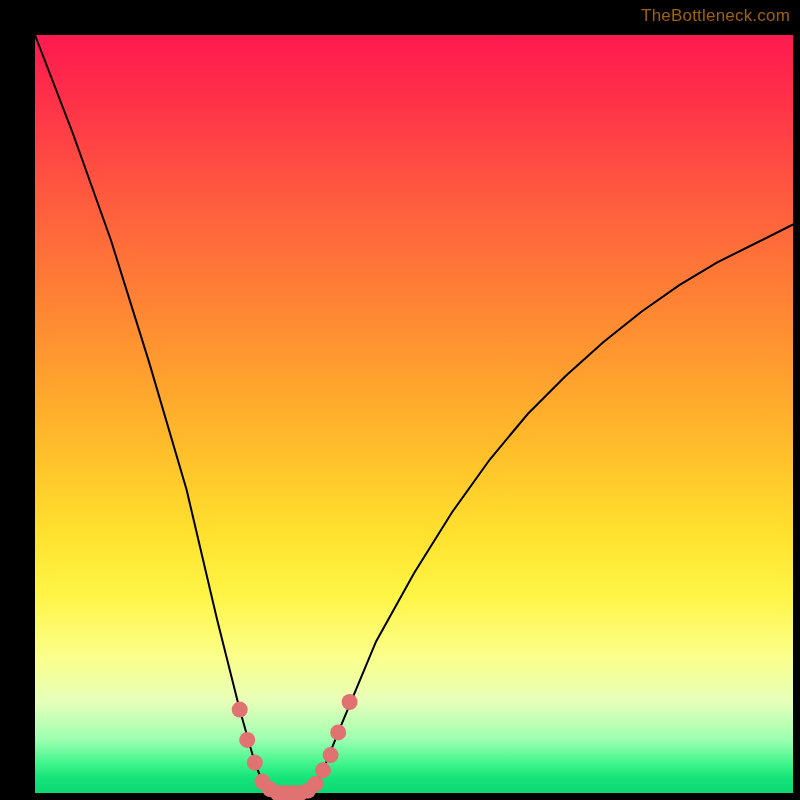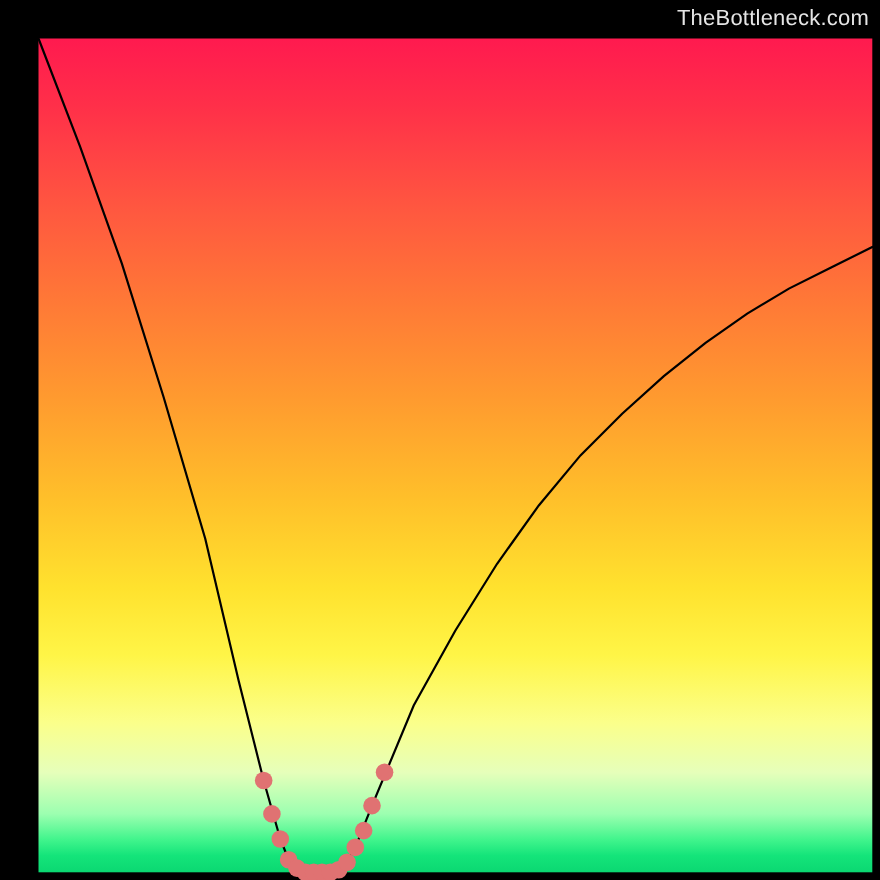--- a/index.html
+++ b/index.html
@@ -37,22 +37,22 @@
       #9cffb0 93%,
       #43f58d 96%,
       #14e47a 98%,
       #0bd872 100%
     );
   }
   .watermark {
     position: absolute;
     top: 6px;
     right: 10px;
-    color: #e5e5e5;
-    font-size: 20px;
+    color: #a16207;
+    font-size: 17px;
     letter-spacing: 0.2px;
     font-weight: 400;
   }
   svg.overlay {
     position: absolute;
     left: 0;
     top: 0;
     width: 758px;
     height: 758px;
     overflow: visible;

